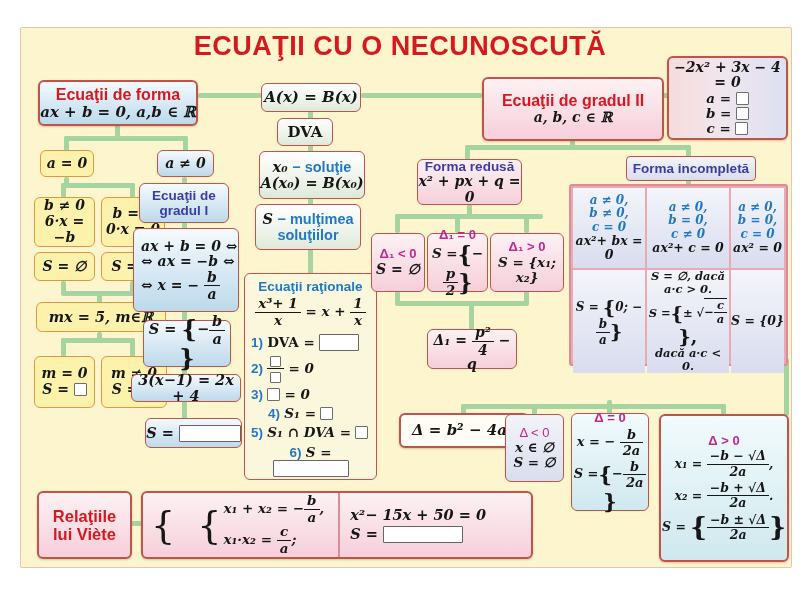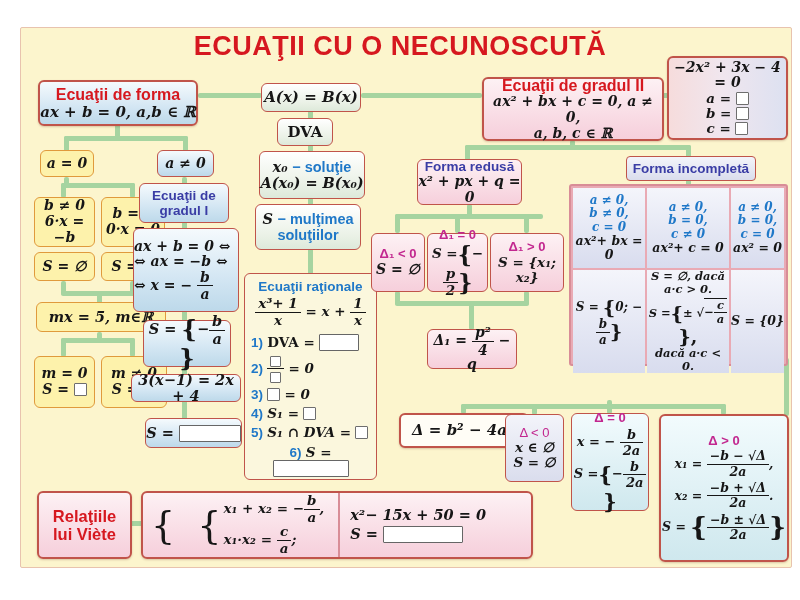--- a/index.html
+++ b/index.html
@@ -137,21 +137,21 @@
   </div>
   <div class="bx ob bg-yellow" style="left:101px;top:356px;width:66px;height:52px">
     <div class="math" style="font-size:14px">m ≠ 0</div>
     <div class="math" style="font-size:14px"><span>S =</span> <span class="sq"></span></div>
   </div>
 
   <div class="bx rb2 bg-blue" style="left:139px;top:183px;width:90px;height:40px">
     <div class="sans navy" style="font-size:13.5px;font-weight:bold">Ecuaţii de</div>
     <div class="sans navy" style="font-size:13.5px;font-weight:bold">gradul I</div>
   </div>
-  <div class="bx rb2 bg-blue" style="left:133px;top:228px;width:106px;height:84px;align-items:flex-start;padding-left:0">
+  <div class="bx rb2 bg-blue" style="left:133px;top:228px;width:106px;height:84px;align-items:flex-start;padding-left:7px">
     <div class="math" style="font-size:14px">ax + b = 0 ⇔</div>
     <div class="math" style="font-size:14px">⇔ ax = −b ⇔</div>
     <div class="math" style="font-size:14px"><span>⇔ x = −</span> <span class="fr"><span class="n">b</span><span class="d">a</span></span></div>
   </div>
   <div class="bx rb2 bg-blue" style="left:143px;top:320px;width:88px;height:47px">
     <div class="math" style="font-size:14.5px"><span>S =</span> <span class="br" style="font-size:24px">{</span><span>−</span><span class="fr"><span class="n">b</span><span class="d">a</span></span><span class="br" style="font-size:24px">}</span></div>
   </div>
   <div class="bx rb2 bg-blue" style="left:131px;top:374px;width:110px;height:28px">
     <div class="math" style="font-size:14.5px">3(x−1) = 2x + 4</div>
   </div>
@@ -173,28 +173,27 @@
     <div style="font-size:14.5px"><span class="math">S</span> <span class="sans blue" style="font-weight:bold">− mulţimea</span></div>
     <div class="sans blue" style="font-size:14.5px;font-weight:bold">soluţiilor</div>
   </div>
 
   <div class="bx rb2 bg-cream" style="left:244px;top:273px;width:133px;height:207px;justify-content:flex-start;padding:5px 6px;align-items:flex-start">
     <div class="sans blue" style="font-size:13.5px;font-weight:bold;width:100%;text-align:center">Ecuaţii raţionale</div>
     <div class="math" style="font-size:13.5px;width:100%;text-align:center;margin:3px 0 4px"><span class="fr"><span class="n">x³+ 1</span><span class="d">x</span></span> <span>= x +</span> <span class="fr"><span class="n">1</span><span class="d">x</span></span></div>
     <div style="font-size:13.5px;margin:2px 0"><span class="sans blue" style="font-weight:bold">1)</span> <span class="math" style="font-style:normal">DVA =</span> <span class="blank" style="width:40px"></span></div>
     <div style="font-size:13.5px;margin:1px 0"><span class="sans blue" style="font-weight:bold">2)</span> <span class="fr" style="vertical-align:middle"><span class="n" style="border-color:#161616"><span class="sq sq-s"></span></span><span class="d"><span class="sq sq-s"></span></span></span> <span class="math">= 0</span></div>
     <div style="font-size:13.5px;margin:2px 0"><span class="sans blue" style="font-weight:bold">3)</span> <span class="sq"></span> <span class="math">= 0</span></div>
-    <div style="font-size:13.5px;margin:2px 0"><span class="sans blue" style="font-weight:bold">4)</span> <span class="math">S₁ =</span> <span class="sq"></span></div>
+    <div style="font-size:13.5px;margin:2px 17px"><span class="sans blue" style="font-weight:bold">4)</span> <span class="math">S₁ =</span> <span class="sq"></span></div>
     <div style="font-size:13.5px;margin:2px 0"><span class="sans blue" style="font-weight:bold">5)</span> <span class="math">S₁ ∩ DVA =</span> <span class="sq"></span></div>
     <div style="font-size:13.5px;margin:2px 0"><span class="sans blue" style="font-weight:bold">6)</span> <span class="math">S =</span> <span class="blank" style="width:76px"></span></div>
   </div>
 
   <div class="bx rb bg-pink" style="left:482px;top:77px;width:182px;height:64px">
     <div class="sans red" style="font-size:16px;font-weight:bold">Ecuaţii de gradul II</div>
-    <div class="math" style="font-size:14px">ax² + bx + c = 0, a ≠ 0,</div>
     <div class="math" style="font-size:14px">a, b, c ∈ ℝ</div>
   </div>
   <div class="bx rb bg-mix" style="left:667px;top:56px;width:121px;height:84px">
     <div class="math" style="font-size:14px">−2x² + 3x − 4 = 0</div>
     <div class="math" style="font-size:13.5px"><span>a =</span> <span class="sq"></span></div>
     <div class="math" style="font-size:13.5px"><span>b =</span> <span class="sq"></span></div>
     <div class="math" style="font-size:13.5px"><span>c =</span> <span class="sq"></span></div>
   </div>
 
   <div class="bx rb2 bg-pink" style="left:417px;top:159px;width:105px;height:46px">

